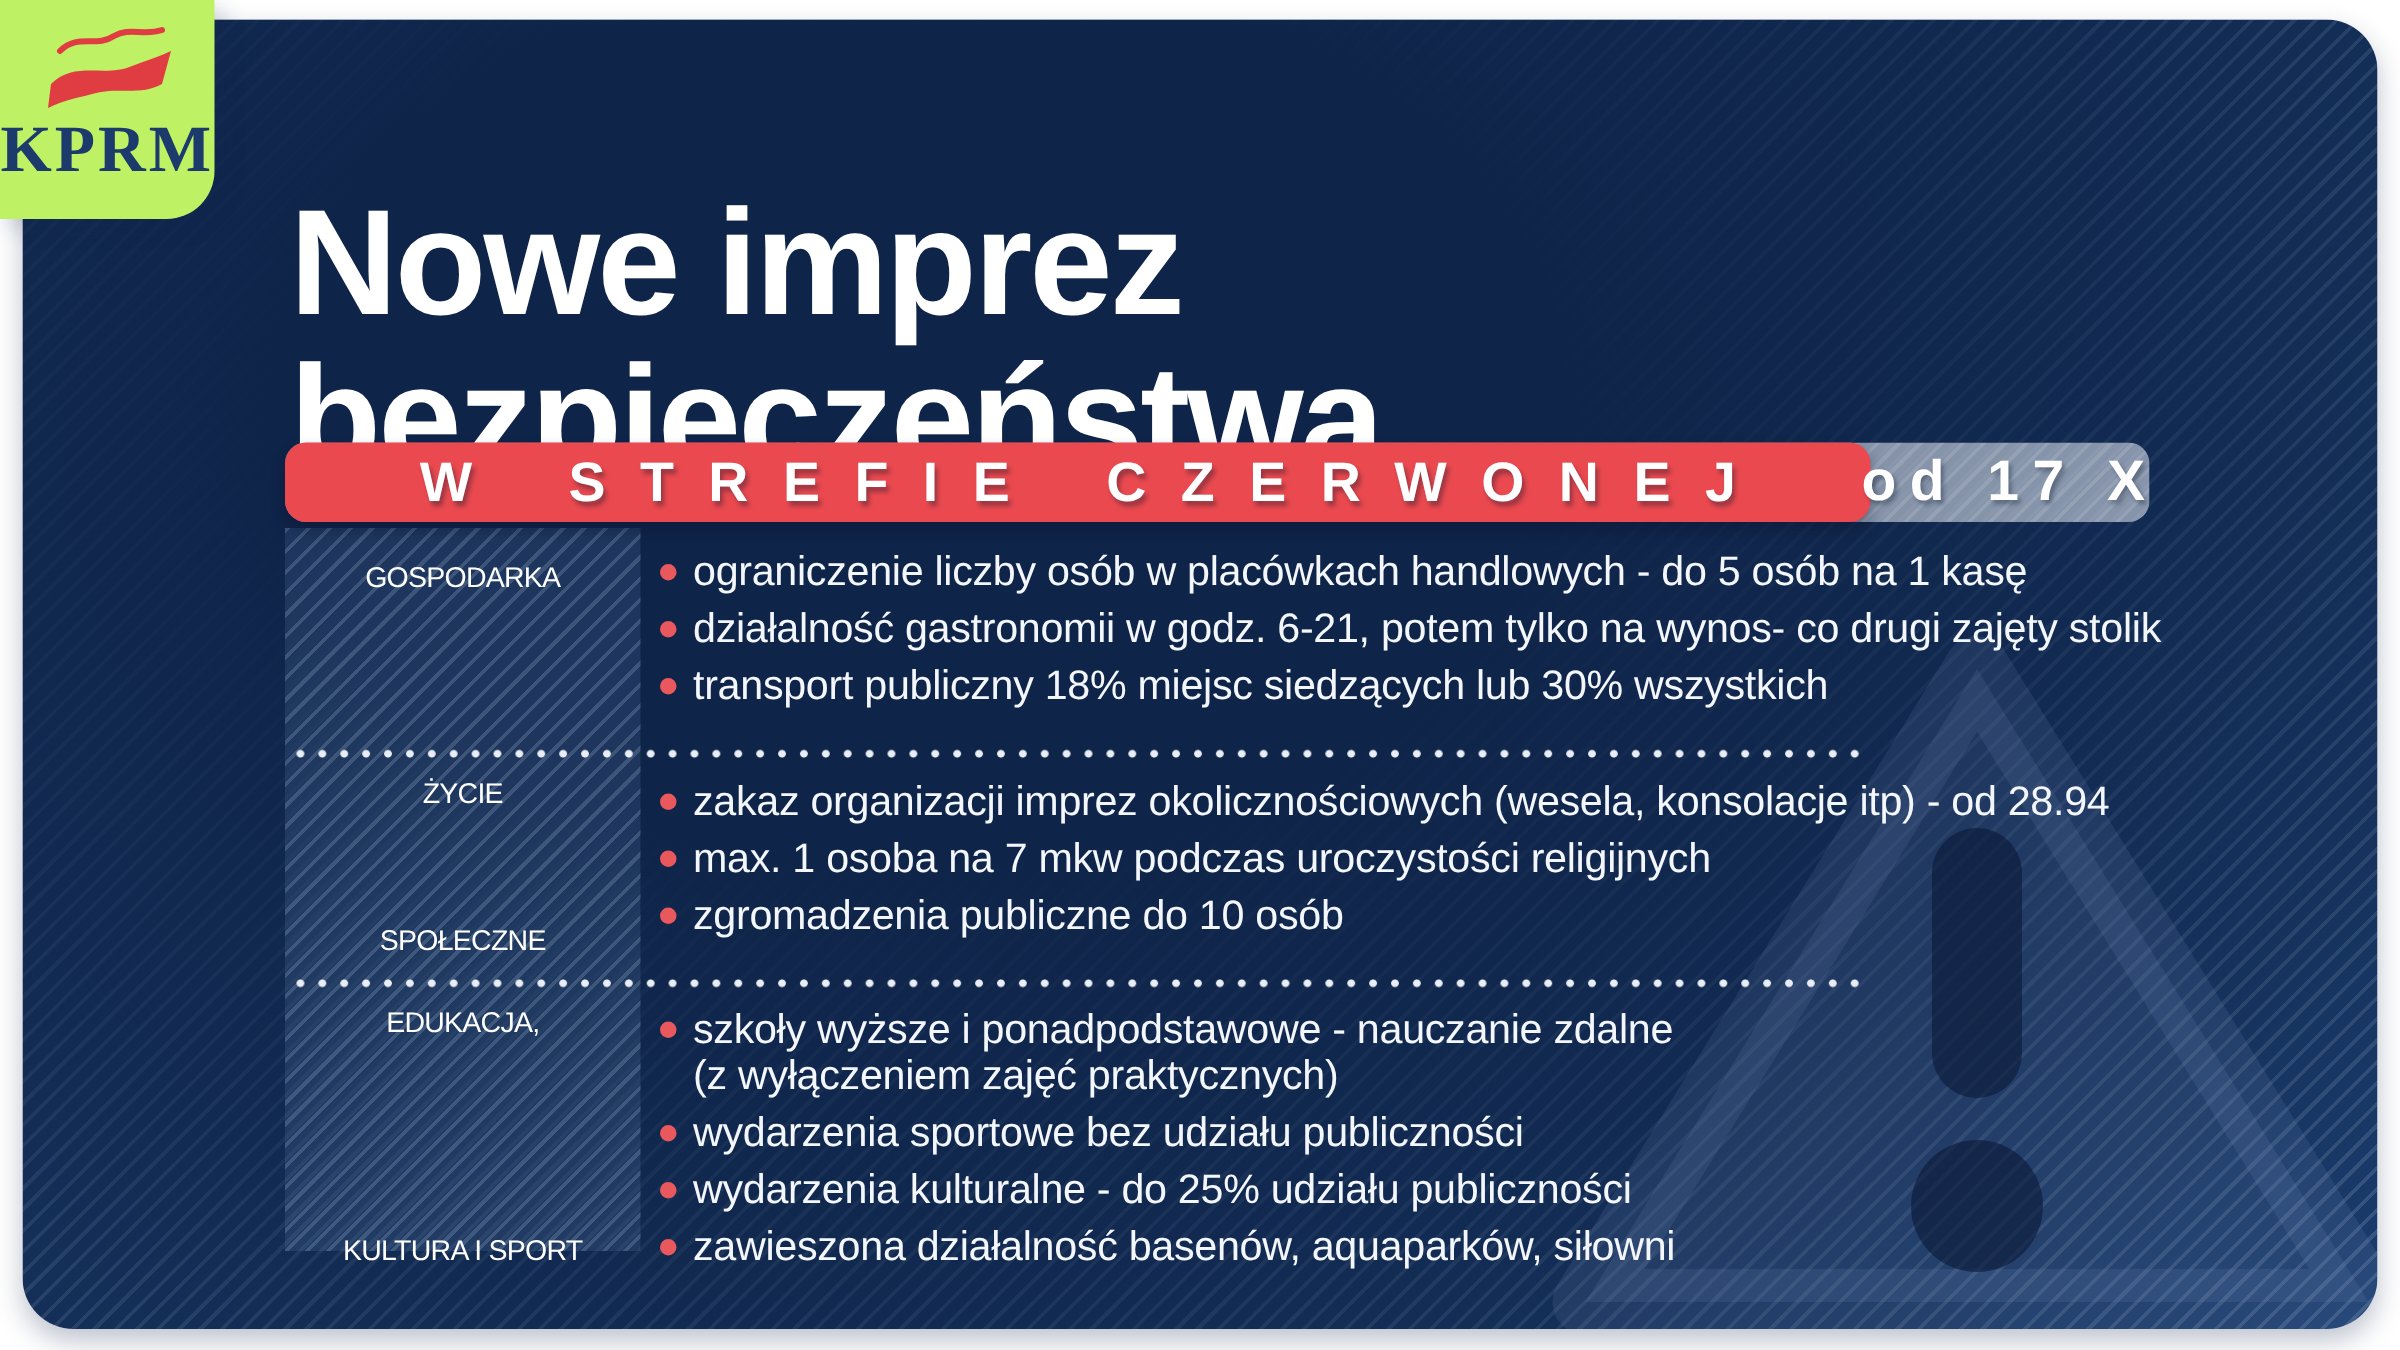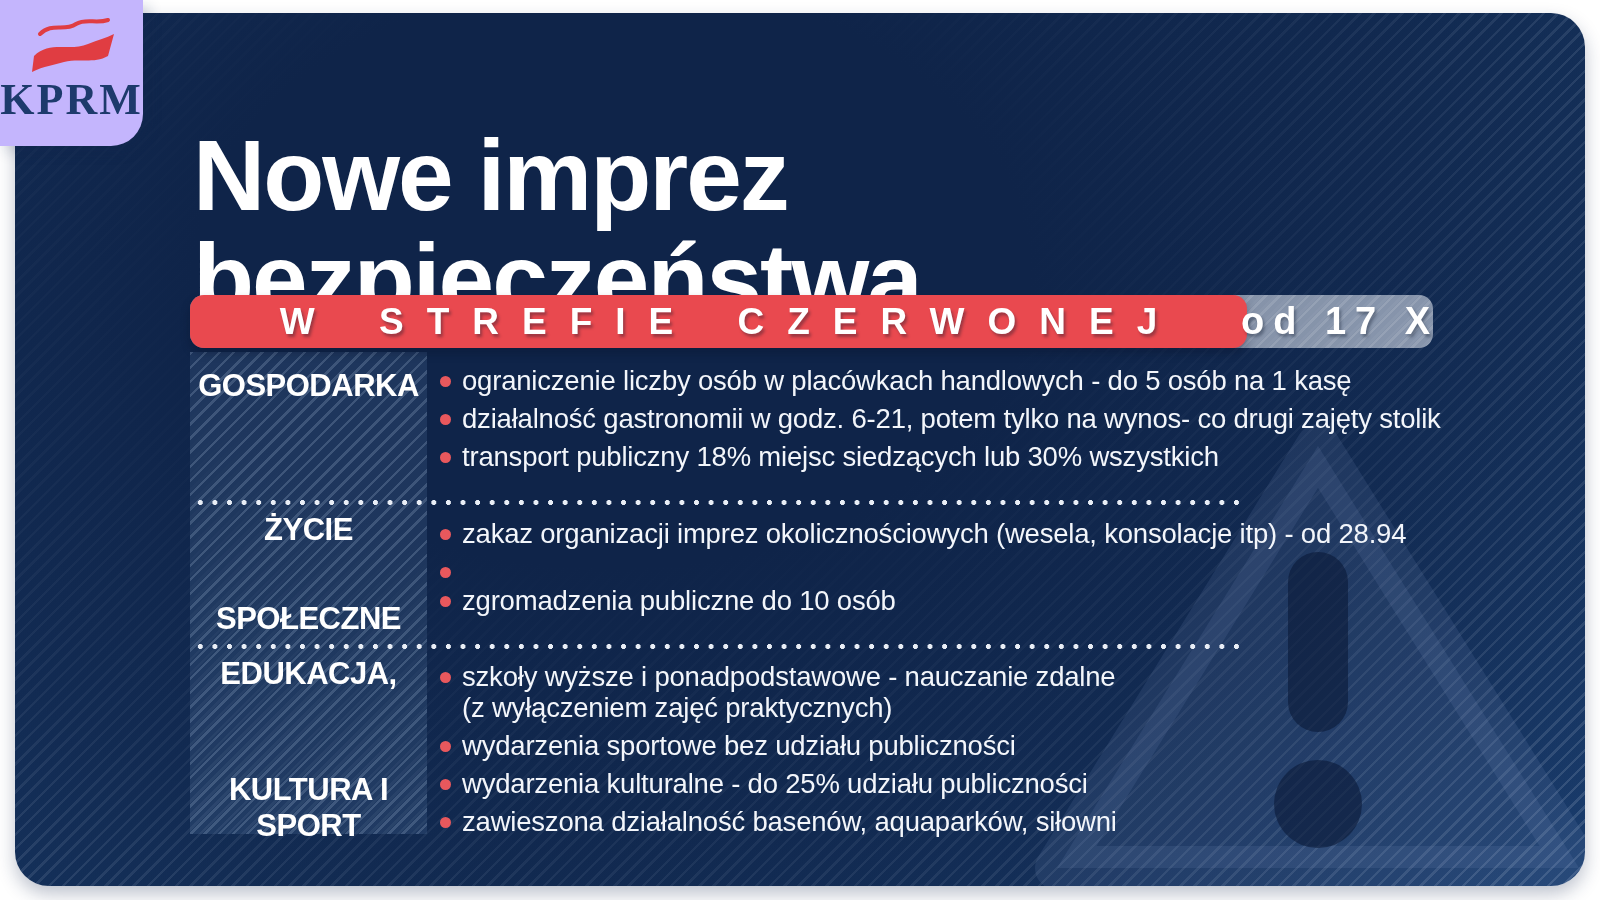--- a/index.html
+++ b/index.html
@@ -17,21 +17,21 @@
   
   .label-col-bg{position:absolute;left:175px;top:339px;width:237px;height:482px;
         background:
           repeating-linear-gradient(135deg, rgba(173,195,222,.22) 0 2.5px, rgba(0,0,0,0) 2.5px 10px),
           rgba(122,158,205,.15);}
 
   
   .watermark{position:absolute;right:-18px;bottom:-6px;width:570px;height:470px;}
 
   
-  .logo-box{position:absolute;left:0;top:0;width:143px;height:146px;background:#c4b5fd;
+  .logo-box{position:absolute;left:0;top:0;width:143px;height:146px;background:#bef264;
         border-radius:0 0 32px 0;z-index:6;display:flex;flex-direction:column;align-items:center;
         box-shadow:6px 6px 14px rgba(20,40,80,.20);}
   .logo-flag{margin-top:16px;}
   .logo-text{font-family:"Liberation Serif","DejaVu Serif",serif;font-size:44px;font-weight:700;
         color:#1d3a6c;letter-spacing:2px;line-height:1;margin-top:4px;}
 
   
   .title{position:absolute;left:193px;top:56px;z-index:3;color:#ffffff;font-weight:700;
         font-size:100px;line-height:1.04;letter-spacing:-2px;}
   .title span{display:block;}
@@ -48,21 +48,21 @@
   .banner-date{position:absolute;left:1057px;top:0;width:186px;height:53px;display:flex;align-items:center;
         justify-content:center;}
   .banner-date .txt{color:#ffffff;font-weight:700;font-size:38px;letter-spacing:9px;white-space:nowrap;
         text-shadow:2px 3px 3px rgba(10,20,40,.35);}
 
   
   .sections{position:absolute;left:190px;top:352px;width:1345px;z-index:3;}
   .sec{display:flex;}
   .sec-label{width:237px;flex:none;text-align:center;display:flex;flex-direction:column;justify-content:space-between;}
   .sec.top-align .sec-label{justify-content:flex-start;padding-top:16px;}
-  .sec-label span{display:block;color:#ffffff;font-weight:700;font-size:31px;line-height:36px;letter-spacing:-.5px;}
+  .sec-label span{display:block;color:#ffffff;font-weight:400;font-size:19px;line-height:36px;letter-spacing:-.5px;}
   .sec-body{flex:1;padding-left:13px;}
   .sec-body ul{list-style:none;margin:0;padding:0;}
   .sec-body li{display:flex;margin:0 0 7px 0;}
   .dot{width:11px;height:11px;border-radius:50%;background:#e8585d;flex:none;margin:11px 11px 0 0;}
   .bl span{display:block;color:#f3f6fb;font-size:27.5px;line-height:31px;letter-spacing:-.2px;}
   .sec1 .sec-body{padding-top:13px;padding-bottom:14px;}
   .sec2 .sec-body{padding-top:6px;padding-bottom:14px;}
   .sec3 .sec-body{padding-top:5px;}
 
   .divider{height:7px;width:1048px;margin:6px 0 6px 3px;
@@ -147,20 +147,23 @@
       <div class="sec-body">
         <ul>
           <li>
             <span class="dot"></span>
             <div class="bl">
                 <span>zakaz organizacji imprez okolicznościowych (wesela, konsolacje itp) - od 28.94</span>
               </div>
           </li>
           <li>
             <span class="dot"></span>
+            <div class="bl">
+                <span>max. 1 osoba na 7 mkw podczas uroczystości religijnych</span>
+              </div>
           </li>
           <li>
             <span class="dot"></span>
             <div class="bl">
                 <span>zgromadzenia publiczne do 10 osób</span>
               </div>
           </li>
         </ul>
       </div>
     </div>

